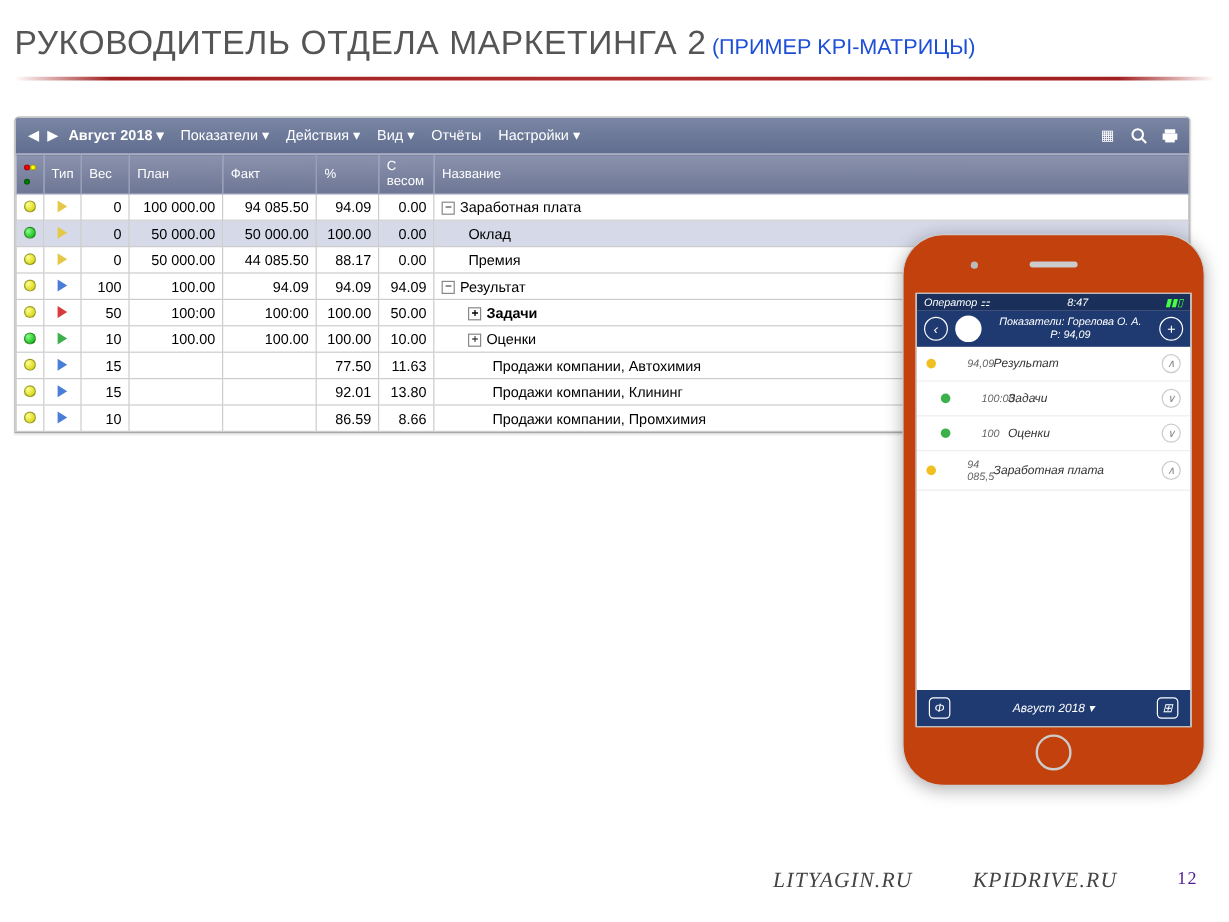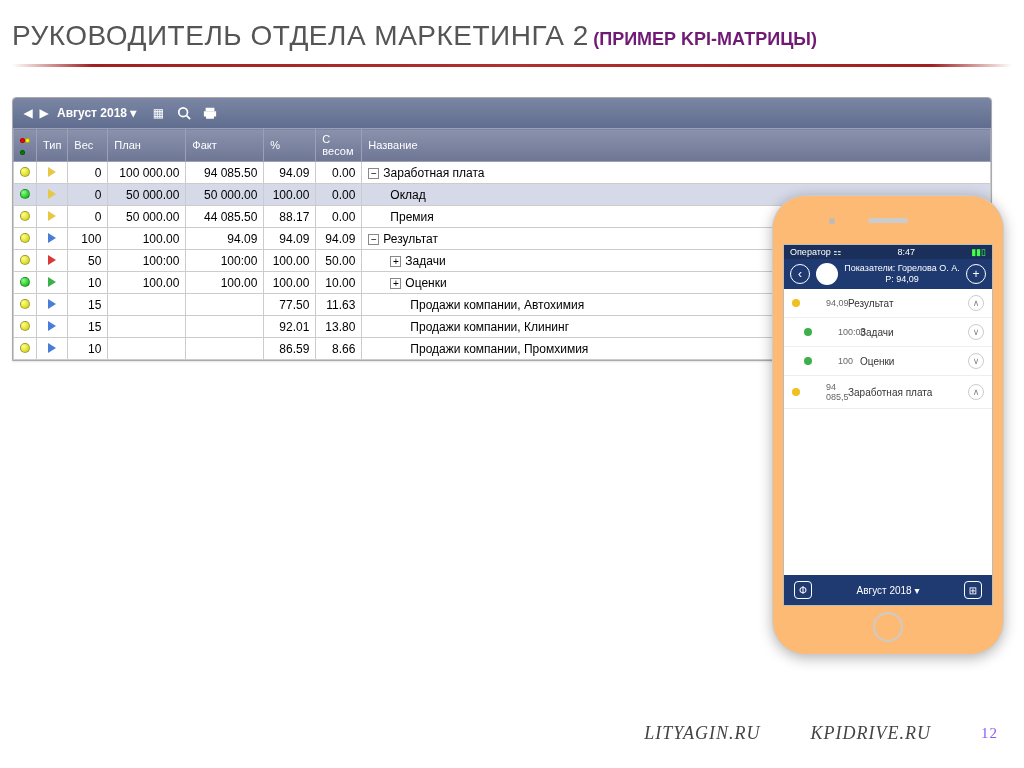--- a/index.html
+++ b/index.html
@@ -1,19 +1,19 @@
 <!DOCTYPE html>
 <html><head>
 <meta charset="utf-8">
 <style>
 * { box-sizing: border-box; margin: 0; padding: 0; }
 body { font-family: Arial, sans-serif; background: #fff; width: 1024px; height: 768px; position: relative; }
 .slide { padding: 20px 12px; }
 .title { font-size: 28px; color: #555; letter-spacing: 0.5px; font-weight: 400; }
-.subtitle { font-size: 18px; color: #701a75; font-weight: 700; }
+.subtitle { font-size: 18px; color: #1d4ed8; font-weight: 400; }
 .redline { height: 3px; background: linear-gradient(90deg, rgba(180,30,30,0) 0%, #a02020 8%, #b03030 50%, #a02020 92%, rgba(180,30,30,0) 100%); margin: 12px 0 30px; border-radius: 2px; }
 
 
 .app { border: 1px solid #aaa; width: 980px; border-radius: 4px 4px 0 0; overflow: hidden; box-shadow: 0 1px 2px rgba(0,0,0,0.1); }
 .toolbar { background: linear-gradient(#7a86a3, #606d8f); color: #fff; display: flex; align-items: center; padding: 4px 8px; font-size: 12px; height: 30px; }
 .tb-nav { display: flex; gap: 2px; margin-right: 6px; }
 .tb-nav span { width: 14px; text-align: center; cursor: pointer; }
 .tb-period { font-weight: bold; margin-right: 14px; }
 .tb-menu { display: flex; gap: 14px; flex: 1; }
 .tb-menu span { cursor: pointer; }
@@ -37,21 +37,21 @@
 .exp { display: inline-block; width: 11px; height: 11px; border: 1px solid #888; text-align: center; line-height: 9px; font-size: 10px; margin-right: 4px; vertical-align: middle; background: #fff; }
 .th-lamps { width: 18px; }
 .th-type { width: 28px; }
 .th-ves { width: 40px; }
 .th-plan { width: 78px; }
 .th-fakt { width: 78px; }
 .th-pct { width: 52px; }
 .th-sves { width: 46px; }
 
 
-.phone { position: absolute; right: 20px; top: 195px; width: 232px; height: 460px; background: #fdba74; border-radius: 34px; border: 1px solid #ccc; box-shadow: 0 3px 14px rgba(0,0,0,0.3); }
+.phone { position: absolute; right: 20px; top: 195px; width: 252px; height: 460px; background: #c2410c; border-radius: 34px; border: 1px solid #ccc; box-shadow: 0 3px 14px rgba(0,0,0,0.3); font-style: italic; }
 .phone-screen { position: absolute; top: 48px; left: 10px; right: 10px; bottom: 48px; background: #fff; border: 1px solid #bbb; overflow: hidden; font-size: 10px; }
 .phone-home { position: absolute; bottom: 12px; left: 50%; transform: translateX(-50%); width: 30px; height: 30px; border: 2px solid #ccc; border-radius: 50%; }
 .phone-speaker { position: absolute; top: 22px; left: 50%; transform: translateX(-50%); width: 40px; height: 5px; background: #ccc; border-radius: 3px; }
 .phone-cam { position: absolute; top: 22px; left: 56px; width: 6px; height: 6px; background: #bbb; border-radius: 50%; }
 .p-status { background: #1a2f5a; color: #fff; display: flex; justify-content: space-between; padding: 2px 6px; font-size: 9px; }
 .p-status .batt { color: #4f4; }
 .p-header { background: #1f3a70; color: #fff; display: flex; align-items: center; padding: 4px 6px; gap: 6px; }
 .p-back, .p-add { width: 20px; height: 20px; border: 1px solid #fff; border-radius: 50%; display: flex; align-items: center; justify-content: center; font-size: 12px; cursor: pointer; }
 .p-avatar { width: 22px; height: 22px; background: #fff; border-radius: 50%; }
 .p-title { flex: 1; text-align: center; font-size: 9px; line-height: 1.2; }
@@ -61,39 +61,46 @@
 .p-dot { width: 8px; height: 8px; border-radius: 50%; flex-shrink: 0; }
 .p-dot.y { background: #f0c020; }
 .p-dot.g { background: #3cb04a; }
 .p-val { color: #666; font-size: 9px; width: 36px; padding-left: 20px; }
 .p-name { flex: 1; font-size: 10px; color: #333; }
 .p-chev { width: 16px; height: 16px; border: 1px solid #ccc; border-radius: 50%; display: flex; align-items: center; justify-content: center; font-size: 9px; color: #888; cursor: pointer; }
 .p-footer { position: absolute; bottom: 0; left: 0; right: 0; background: #1f3a70; color: #fff; display: flex; align-items: center; justify-content: space-between; padding: 6px 10px; font-size: 10px; }
 .p-ficon { width: 18px; height: 18px; border: 1px solid #fff; border-radius: 4px; display: flex; align-items: center; justify-content: center; cursor: pointer; }
 
 .footer { position: absolute; bottom: 24px; right: 26px; display: flex; gap: 50px; font-size: 18px; font-style: italic; color: #444; align-items: center; font-family: Georgia, serif; letter-spacing: 1px; }
-.pagenum { font-style: normal; font-size: 15px; color: #8b5cf6; }
+.pagenum { font-style: normal; font-size: 15px; color: #4c1d95; }
 </style>
 </head>
 <body>
 
 <div class="slide">
   <div>
     <span class="title">РУКОВОДИТЕЛЬ ОТДЕЛА МАРКЕТИНГА 2</span>
     <span class="subtitle">(ПРИМЕР KPI-МАТРИЦЫ)</span>
   </div>
   <div class="redline"></div>
 
   <div class="app">
     <div class="toolbar">
       <div class="tb-nav">
         <span>◀</span>
         <span>▶</span>
       </div>
       <span class="tb-period">Август 2018 ▾</span>
+      <div class="tb-menu">
+        <span>Показатели ▾</span>
+        <span>Действия ▾</span>
+        <span>Вид ▾</span>
+        <span>Отчёты</span>
+        <span>Настройки ▾</span>
+      </div>
       <div class="tb-right">
         <span class="tb-icon">▦</span>
         <span class="tb-icon">
           <svg width="14" height="14" viewBox="0 0 16 16" fill="none" stroke="#fff" stroke-width="2">
               <circle cx="7" cy="7" r="5"></circle>
               <line x1="11" y1="11" x2="15" y2="15"></line>
             </svg>
         </span>
         <span class="tb-icon">
           <svg width="14" height="14" viewBox="0 0 16 16" fill="#fff">
@@ -160,21 +167,21 @@
             <td class="left" style=""><span class="exp">−</span>Результат</td>
           </tr>
           <tr>
             <td class="center"><span class="lamp yellow"></span></td>
             <td class="center"><span class="play red"></span></td>
             <td>50</td>
             <td>100:00</td>
             <td>100:00</td>
             <td>100.00</td>
             <td>50.00</td>
-            <td class="left" style="padding-left:28px;"><span class="exp">+</span>Задачи</td>
+            <td class="left" style="padding-left:28px;font-weight:bold;"><span class="exp">+</span>Задачи</td>
           </tr>
           <tr>
             <td class="center"><span class="lamp green"></span></td>
             <td class="center"><span class="play green"></span></td>
             <td>10</td>
             <td>100.00</td>
             <td>100.00</td>
             <td>100.00</td>
             <td>10.00</td>
             <td class="left" style="padding-left:28px;"><span class="exp">+</span>Оценки</td>

